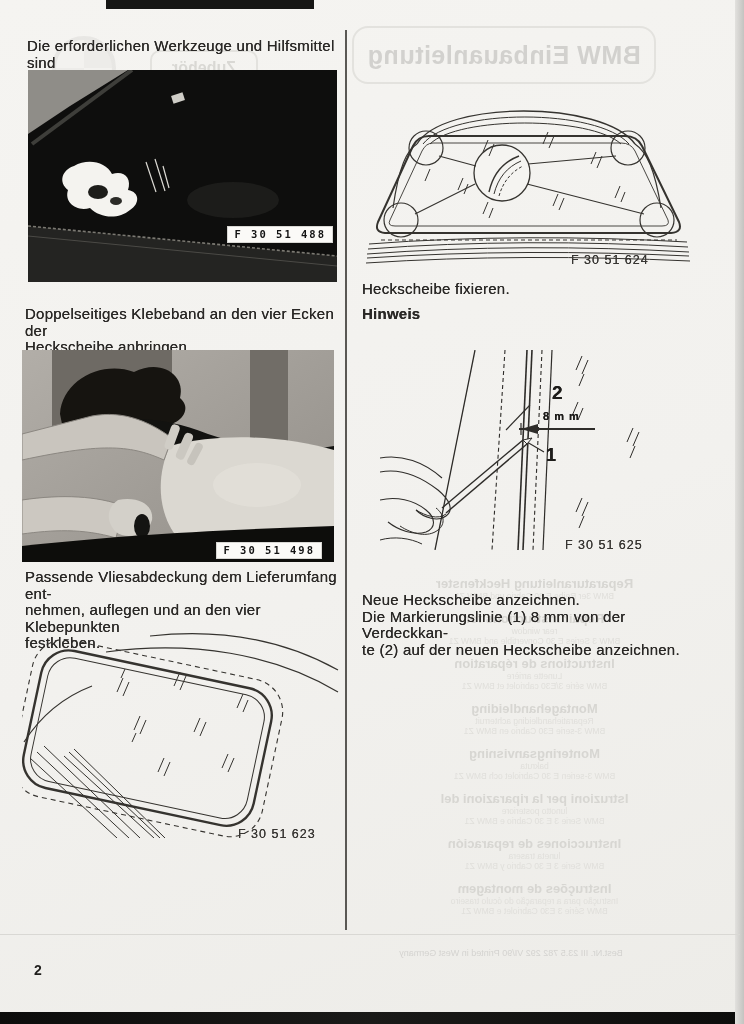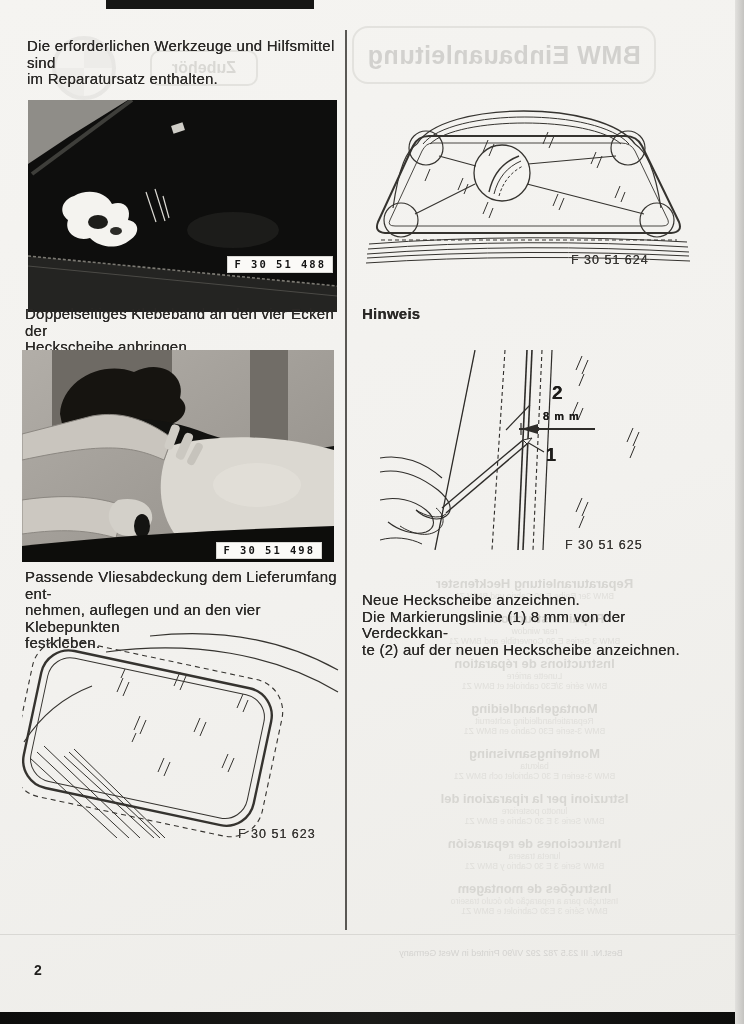--- a/index.html
+++ b/index.html
@@ -80,21 +80,21 @@
 BMW Série 3 E30 Cabriolet e BMW Z1</div>
       </div>
   </div>
   <div class="abs mir" style="left:386px;top:948px;width:250px;font-size:9px;color:#d4d3d0;text-align:center;">Best.Nr. III 23.5 782 292   VI/90   Printed in West Germany</div>
 
   <div class="abs divider" style="left:345px;top:30px;height:900px;z-index:2;"></div>
 
   <div class="abs txt pre" style="left:27px;top:38px;width:315px;z-index:2;">Die erforderlichen Werkzeuge und Hilfsmittel sind
 im Reparatursatz enthalten.</div>
 
-  <div class="abs" style="left:28px;top:100px;width:309px;height:176px;z-index:2;">
+  <div class="abs" style="left:28px;top:70px;width:309px;height:176px;z-index:2;">
     <svg width="309" height="212" viewBox="0 0 309 212">
       <rect width="309" height="212" fill="#0e0e0d"></rect>
       <path d="M0,0 L100,0 L42,36 L0,64 Z" fill="#8f8d88"></path>
       <path d="M104,0 L4,74" stroke="#3e3e3a" stroke-width="4" fill="none"></path>
       <path d="M0,156 L309,186 L309,212 L0,212 Z" fill="#242422"></path>
       <path d="M0,156 L309,186" stroke="#7b7972" stroke-width="1.6" stroke-dasharray="3,2" fill="none"></path>
       <path d="M0,166 L309,196" stroke="#4b4a46" stroke-width="1" fill="none"></path>
       <ellipse cx="205" cy="130" rx="46" ry="18" fill="#1c1c1a"></ellipse>
       <path d="M46,96 C60,88 78,92 84,104 C96,100 104,108 100,120 C112,122 112,134 102,140 C90,150 72,148 62,138 C48,142 36,132 40,120 C30,112 34,100 46,96 Z" fill="#f4f3ef"></path>
       <ellipse cx="70" cy="122" rx="10" ry="7" fill="#1d1d1a"></ellipse>
@@ -191,20 +191,21 @@
         <path d="M62,95 l5,-12"></path>
       </g>
       <path d="M6,158 C110,150 220,150 324,156" stroke-width="1"></path>
       <path d="M5,163 C110,155 220,155 325,161" stroke-width="1"></path>
       <path d="M4,168 C110,160 220,160 326,166" stroke-width="1"></path>
       <path d="M4,172 C110,165 220,165 326,170" stroke-width="1"></path>
       <path d="M3,177 C110,170 220,170 327,175" stroke-width="1"></path>
     </svg>
     <div class="abs figcode" style="left:208px;top:167px;">F 30 51 624</div>
   </div>
+  <div class="abs txt" style="left:362px;top:281px;width:320px;z-index:2;">Heckscheibe fixieren.</div>
   <div class="abs txt bold" style="left:362px;top:306px;z-index:2;">Hinweis</div>
 
   <div class="abs" style="left:380px;top:350px;width:310px;height:200px;z-index:2;">
     <svg width="310" height="200" viewBox="0 0 310 200" fill="none" stroke="#2e2c29">
       <path d="M95,0 L55,200" stroke-width="1.3"></path>
       <path d="M125,0 L112,200" stroke-width="1.1" stroke-dasharray="4,3"></path>
       <path d="M147,0 L138,200" stroke-width="1.6"></path>
       <path d="M152,0 L143,200" stroke-width="1.6"></path>
       <path d="M162,0 L153,200" stroke-width="1.1" stroke-dasharray="4,3"></path>
       <path d="M172,0 L163,200" stroke-width="1.2"></path>

